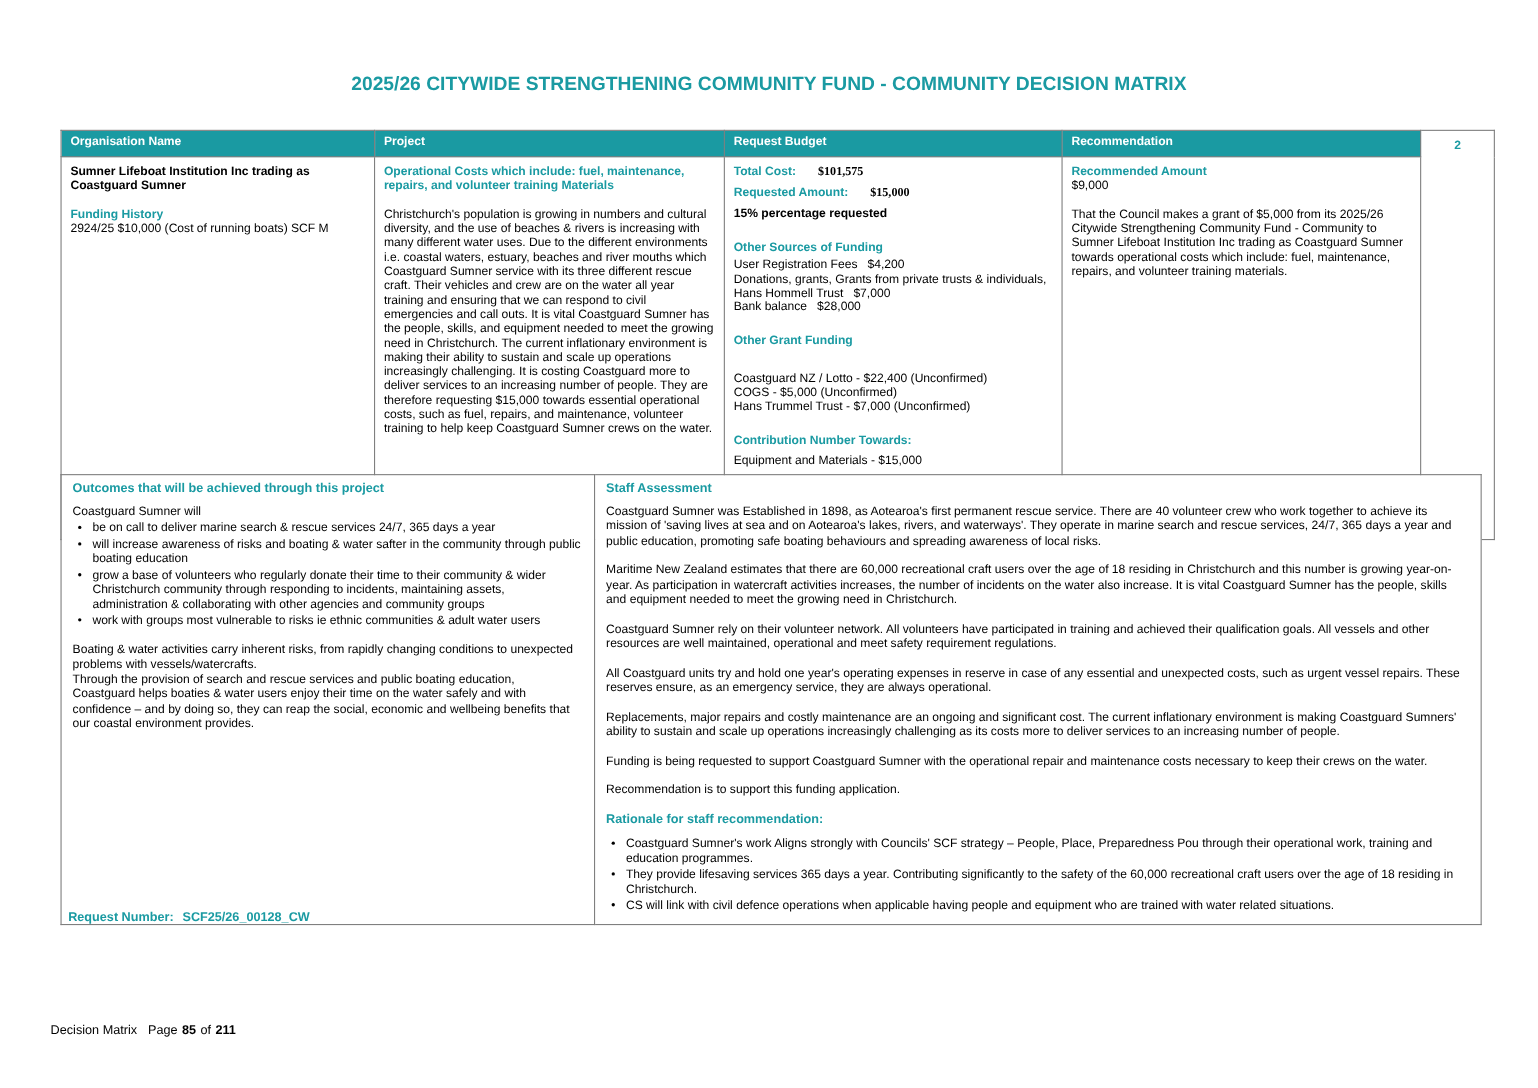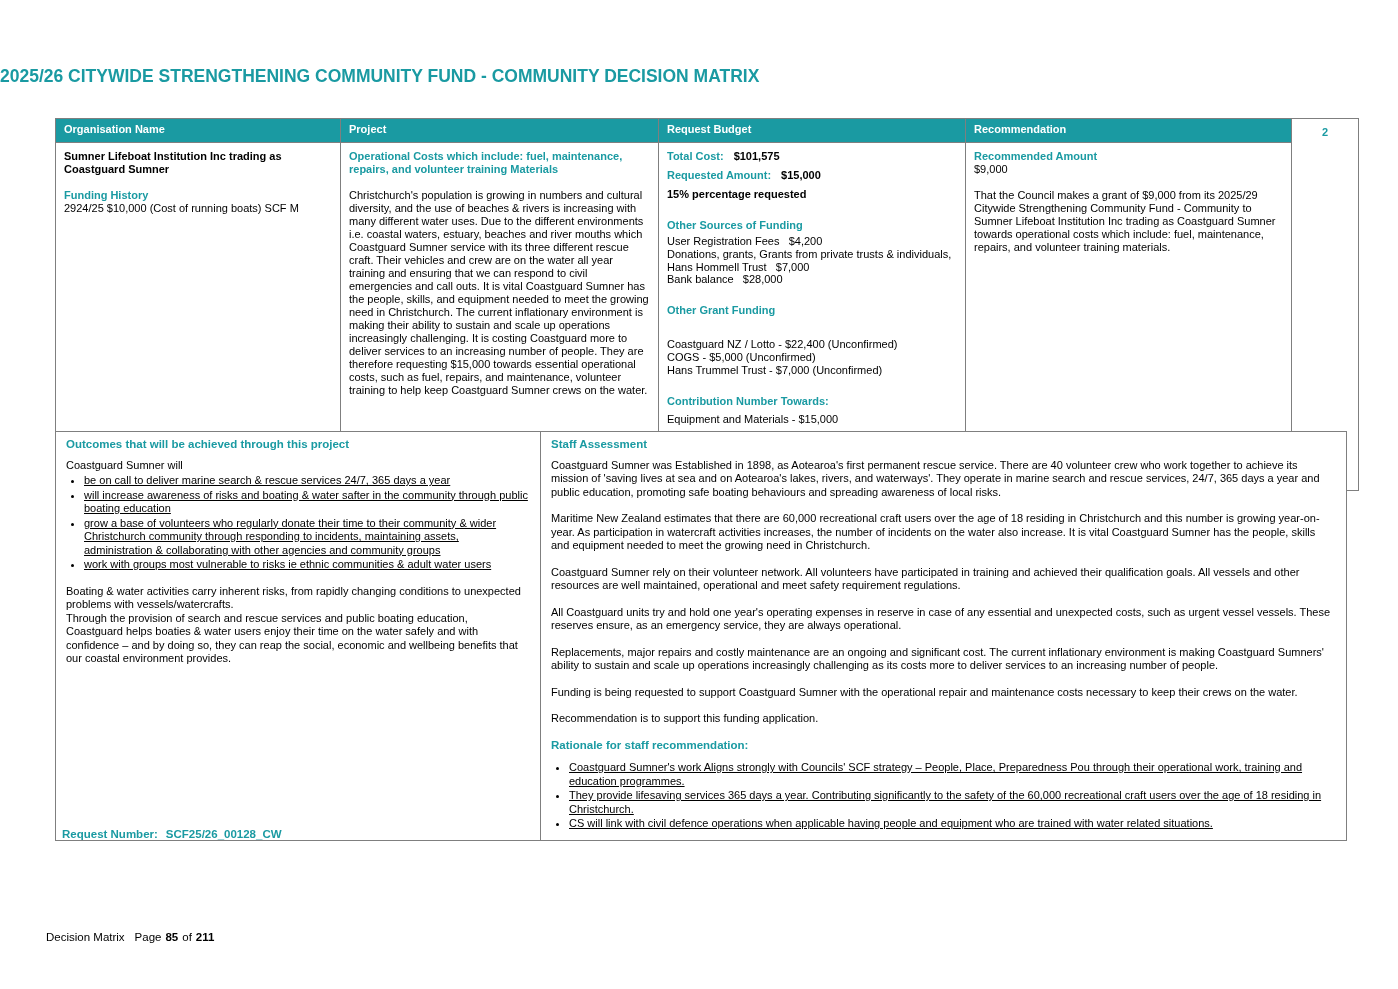--- a/index.html
+++ b/index.html
@@ -8,21 +8,21 @@
     width: 1398px; height: 989px; position: relative;
     font-family: "Liberation Sans", "DejaVu Sans", sans-serif;
     color: #000000; overflow: hidden;
   }
   .teal { color: #1A9AA2; }
   .b { font-weight: bold; }
   .pre { white-space: pre-wrap; }
 
   .page-title {
     position: absolute; left: 0; top: 66px; width: 100%;
-    font-size: 17.5px; font-weight: bold; color: #1A9AA2;
+    text-align: center; font-size: 17.5px; font-weight: bold; color: #1A9AA2;
   }
 
   
   table.matrix {
     position: absolute; left: 55px; top: 118px;
     width: 1303px; border-collapse: collapse; table-layout: fixed;
   }
   table.matrix th, table.matrix td {
     border: 1px solid #7f7f7f; vertical-align: top;
     font-size: 11px; line-height: 13px;
@@ -35,35 +35,35 @@
   table.matrix td { background: #ffffff; padding: 7px 8px; }
   table.matrix tr.body-row td { height: 348px; }
   td.numcell {
     text-align: center; vertical-align: top; padding-top: 2px;
     font-size: 86px; line-height: 0.95; font-weight: bold; color: #1A9AA2;
   }
   .gap-s { margin-top: 6px; }
   .gap-m { margin-top: 13px; }
   .gap-l { margin-top: 18px; }
   .tight div { line-height: 12.8px; }
-  .lbl-val .val { margin-left: 10px; }
+  .lbl-val .val { margin-left: 20px; font-family: Liberation Serif, serif; }
 
   
   table.bottom {
     position: absolute; left: 55px; top: 431px;
     width: 1291px; border-collapse: collapse; table-layout: fixed;
   }
   table.bottom td {
     border: 1px solid #7f7f7f; vertical-align: top; background: #fff;
     font-size: 11px; line-height: 13.5px; padding: 6px 10px 8px 10px;
     height: 367px;
   }
   .box-heading { font-size: 11.5px; font-weight: bold; color: #1A9AA2; margin-bottom: 7px; }
   ul.dots { margin: 2px 0 0 0; padding-left: 18px; }
-  ul.dots li { margin-bottom: 1px; text-decoration: underline; }
+  ul.dots li { margin-bottom: 1px; }
   .para { margin-bottom: 13px; }
   .rationale-heading { margin: 2px 0 9px 0; }
 
   .request-number {
     position: absolute; left: 62px; top: 828px;
     font-size: 11.5px; font-weight: bold; color: #1A9AA2;
   }
   .request-number .val { margin-left: 8px; }
 
   .footer {
@@ -123,21 +123,21 @@
         <div>Coastguard NZ / Lotto - $22,400 (Unconfirmed)</div>
         <div>COGS - $5,000 (Unconfirmed)</div>
         <div>Hans Trummel Trust - $7,000 (Unconfirmed)</div>
       </div>
       <div class="teal b gap-l">Contribution Number Towards:</div>
       <div style="margin-top:5px">Equipment and Materials - $15,000</div>
     </td>
     <td>
       <div class="teal b">Recommended Amount</div>
       <div>$9,000</div>
-      <div class="gap-m">That the Council makes a grant of $9,000 from its 2025/29 Citywide Strengthening Community Fund - Community to Sumner Lifeboat Institution Inc trading as Coastguard Sumner towards operational costs which include: fuel, maintenance, repairs, and volunteer training materials.</div>
+      <div class="gap-m">That the Council makes a grant of $5,000 from its 2025/26 Citywide Strengthening Community Fund - Community to Sumner Lifeboat Institution Inc trading as Coastguard Sumner towards operational costs which include: fuel, maintenance, repairs, and volunteer training materials.</div>
     </td>
   </tr>
 </tbody>
   </table>
 
 <table class="bottom">
   <colgroup>
       <col style="width:485px">
       <col style="width:806px">
     </colgroup>
@@ -154,21 +154,21 @@
       </ul>
       <div class="gap-m">Boating &amp; water activities carry inherent risks, from rapidly changing conditions to unexpected problems with vessels/watercrafts.</div>
       <div>Through the provision of search and rescue services and public boating education,</div>
       <div>Coastguard helps boaties &amp; water users enjoy their time on the water safely and with confidence – and by doing so, they can reap the social, economic and wellbeing benefits that our coastal environment provides.</div>
     </td>
     <td>
       <div class="box-heading">Staff Assessment</div>
       <div class="para">Coastguard Sumner was Established in 1898, as Aotearoa's first permanent rescue service. There are 40 volunteer crew who work together to achieve its mission of 'saving lives at sea and on Aotearoa's lakes, rivers, and waterways'. They operate in marine search and rescue services, 24/7, 365 days a year and public education, promoting safe boating behaviours and spreading awareness of local risks.</div>
       <div class="para">Maritime New Zealand estimates that there are 60,000 recreational craft users over the age of 18 residing in Christchurch and this number is growing year-on-year. As participation in watercraft activities increases, the number of incidents on the water also increase. It is vital Coastguard Sumner has the people, skills and equipment needed to meet the growing need in Christchurch.</div>
       <div class="para">Coastguard Sumner rely on their volunteer network. All volunteers have participated in training and achieved their qualification goals. All vessels and other resources are well maintained, operational and meet safety requirement regulations.</div>
-      <div class="para">All Coastguard units try and hold one year's operating expenses in reserve in case of any essential and unexpected costs, such as urgent vessel vessels. These reserves ensure, as an emergency service, they are always operational.</div>
+      <div class="para">All Coastguard units try and hold one year's operating expenses in reserve in case of any essential and unexpected costs, such as urgent vessel repairs. These reserves ensure, as an emergency service, they are always operational.</div>
       <div class="para">Replacements, major repairs and costly maintenance are an ongoing and significant cost. The current inflationary environment is making Coastguard Sumners' ability to sustain and scale up operations increasingly challenging as its costs more to deliver services to an increasing number of people.</div>
       <div class="para">Funding is being requested to support Coastguard Sumner with the operational repair and maintenance costs necessary to keep their crews on the water.</div>
       <div class="para">Recommendation is to support this funding application.</div>
       <div class="box-heading rationale-heading">Rationale for staff recommendation:</div>
       <ul class="dots">
         <li>Coastguard Sumner's work Aligns strongly with Councils' SCF strategy – People, Place, Preparedness Pou through their operational work, training and education programmes.</li>
         <li>They provide lifesaving services 365 days a year. Contributing significantly to the safety of the 60,000 recreational craft users over the age of 18 residing in Christchurch.</li>
         <li>CS will link with civil defence operations when applicable having people and equipment who are trained with water related situations.</li>
       </ul>
     </td>

